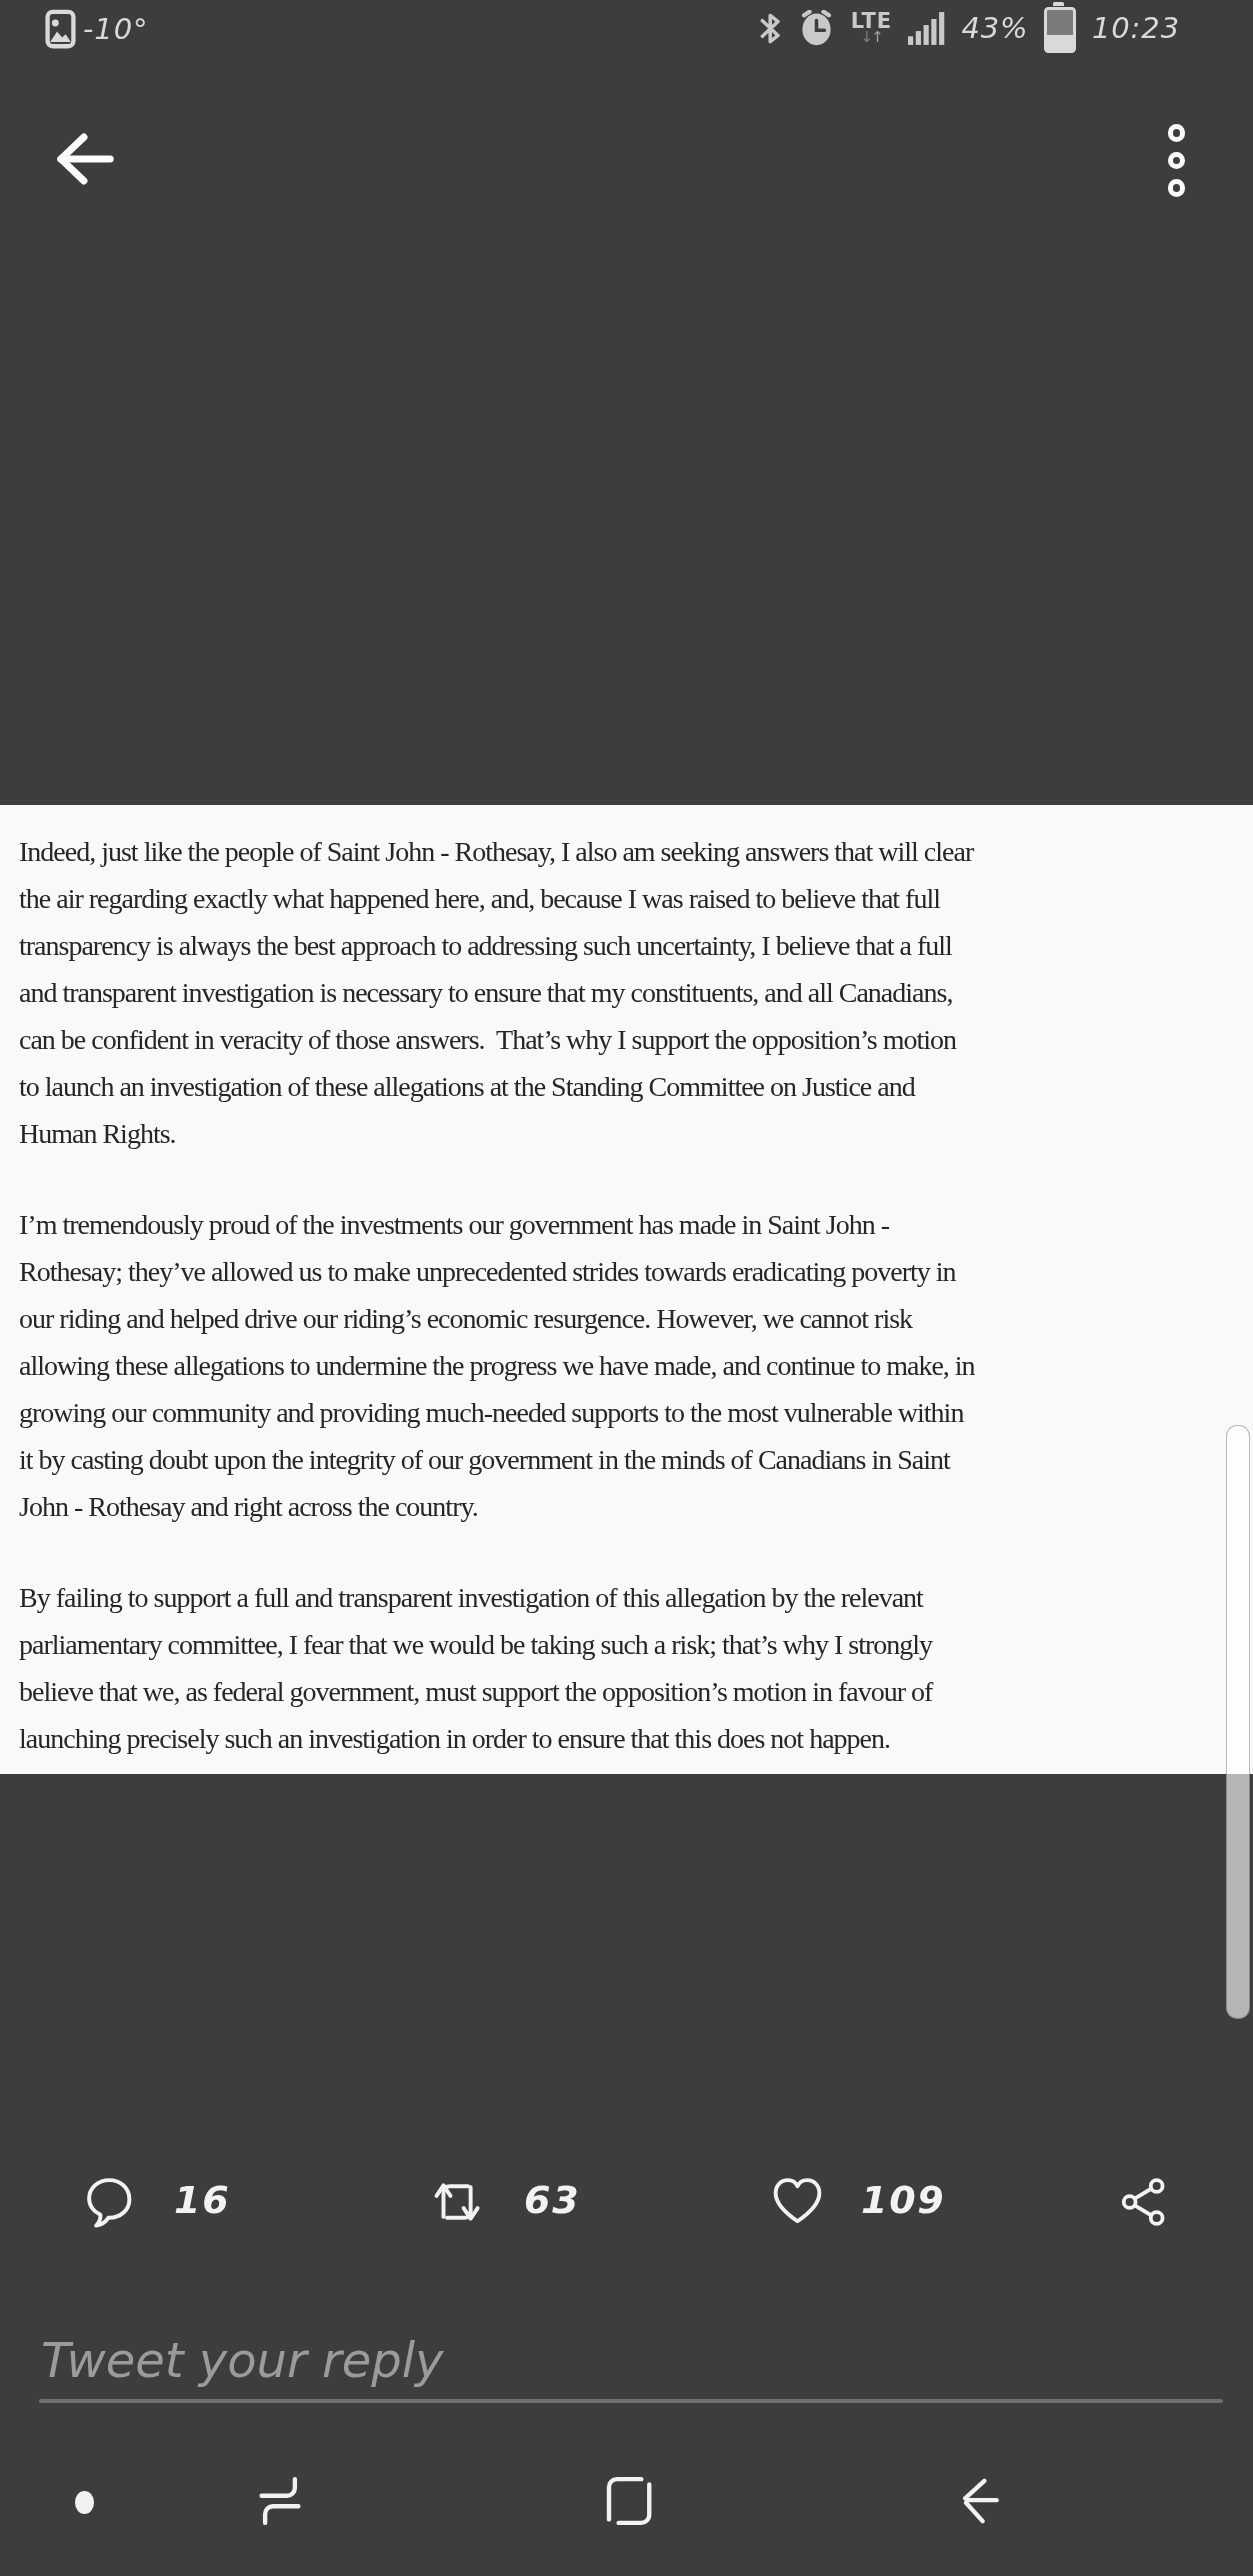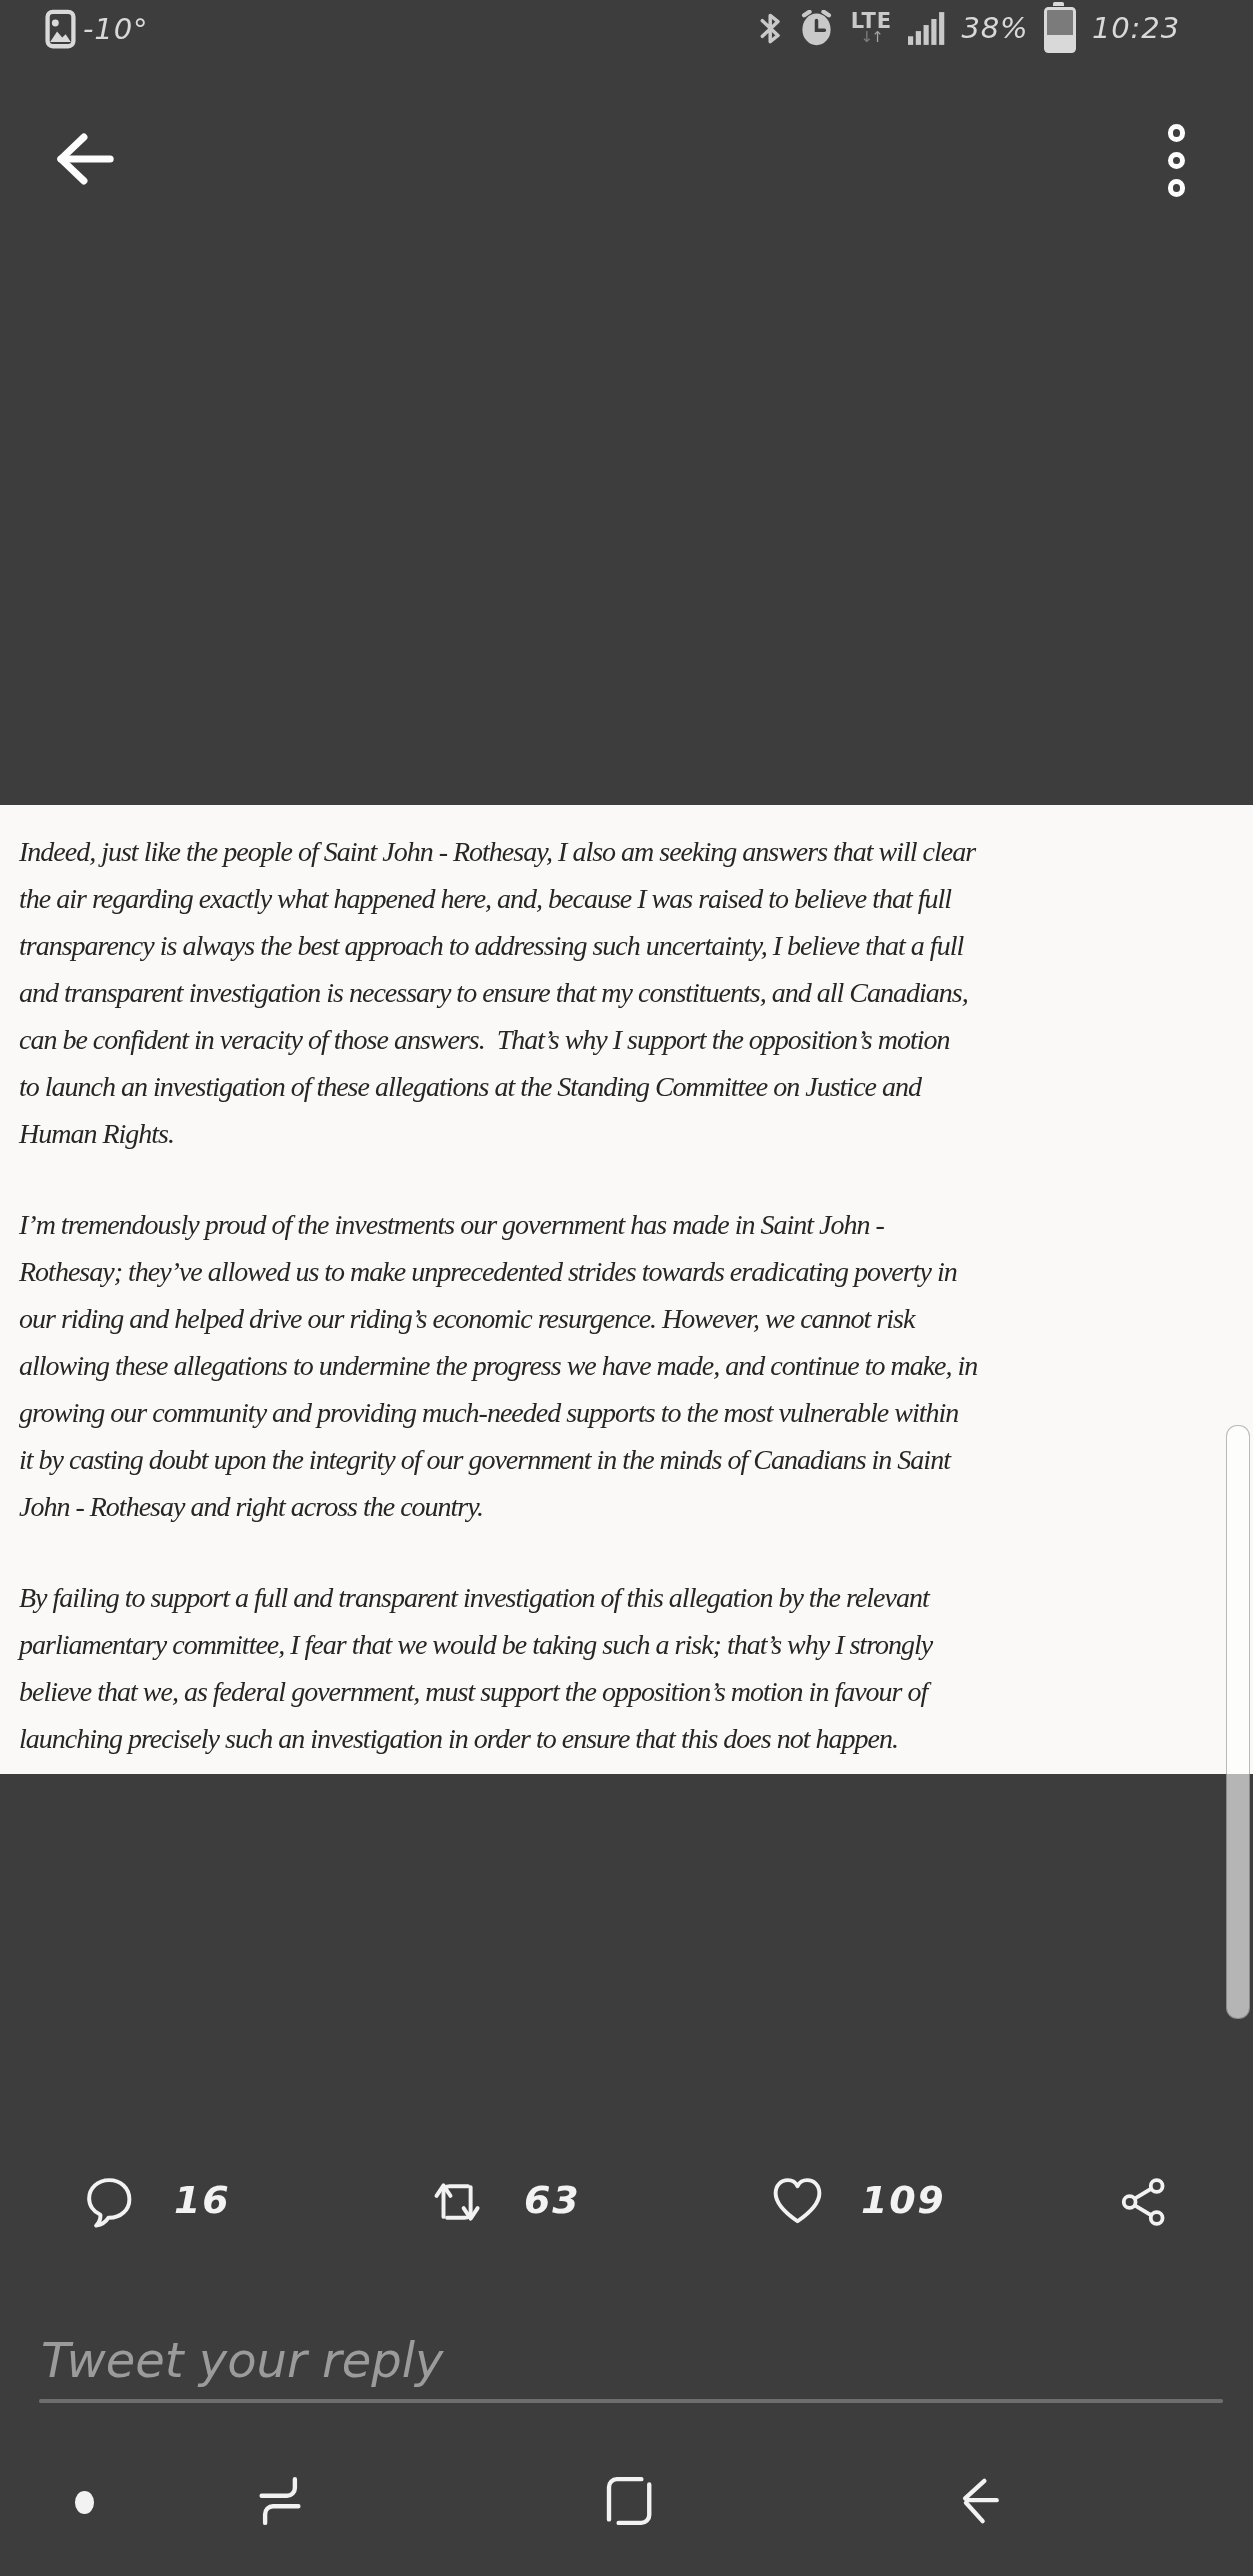--- a/index.html
+++ b/index.html
@@ -21,21 +21,21 @@
   .battery .level { position:absolute; bottom:0; left:0; width:100%; height:38%; background:#d9d9d9; }
   
   .back-btn { position:absolute; left:50px; top:124px; width:70px; height:70px; }
   .overflow-btn { position:absolute; left:1159px; top:124px; width:35px; height:73px;
     display:flex; flex-direction:column; align-items:center; justify-content:space-between; }
   .ring { width:7.8px; height:7.8px; border:5.2px solid #fdfdfd; border-radius:50%; }
   
   .tweet-image { position:absolute; top:805px; left:0; width:1253px; height:969px;
     background:#faf9f8; box-sizing:border-box; padding:22.6px 17.4px 0 19px; overflow:hidden; }
   .tweet-text { font-family:"Liberation Serif", serif; color:#262626; }
-  .tweet-text .para { margin:0 0 44px 0;font-style:italic; }
+  .tweet-text .para { margin:0 0 44px 0; }
   .tweet-text .line { font-size:28px; line-height:47px; letter-spacing:-1px; white-space:pre; }
   
   .scrollbar-thumb { position:absolute; left:1226px; top:1425px; width:22px; height:592px;
     background:rgba(255,255,255,0.62); border:0.9px solid rgba(60,60,60,0.35); border-radius:11.3px; z-index:5; }
   
   .action { position:absolute; top:2174px; display:flex; align-items:flex-start; gap:35px;font-weight:bold; }
   .action .count { color:#f2f2f2; font-size:38px; font-style:italic; letter-spacing:1.7px; margin-top:3.5px; }
   .a-reply { left:83px; } .a-retweet { left:426px; } .a-like { left:769px; } .a-share { left:1117px; }
   
   .composer-input { position:absolute; left:39px; top:2322px; width:1184px; height:73px;
@@ -78,21 +78,21 @@
         <span class="lte-label">LTE</span>
         <span class="lte-arrows"><span class="dn">↓</span><span class="up">↑</span></span>
       </div>
       <svg width="38" height="37" viewBox="0 0 44 42">
         <rect x="0" y="30" width="6" height="10" fill="#c9c9c9"></rect>
         <rect x="9" y="24" width="6" height="16" fill="#c9c9c9"></rect>
         <rect x="18" y="17" width="6" height="23" fill="#c9c9c9"></rect>
         <rect x="27" y="10" width="6" height="30" fill="#c9c9c9"></rect>
         <rect x="36" y="2" width="6" height="38" fill="#c9c9c9"></rect>
       </svg>
-      <span class="sb-text">38%</span>
+      <span class="sb-text">43%</span>
       <div class="battery">
           <div class="level"></div>
         </div>
       <span class="sb-text">10:23</span>
     </div>
   </div>
 
   <div class="back-btn">
     <svg width="70" height="70" viewBox="0 0 64 64">
       <path d="M10 32 H55" stroke="#fdfdfd" stroke-width="6.5" stroke-linecap="round" fill="none"></path>

